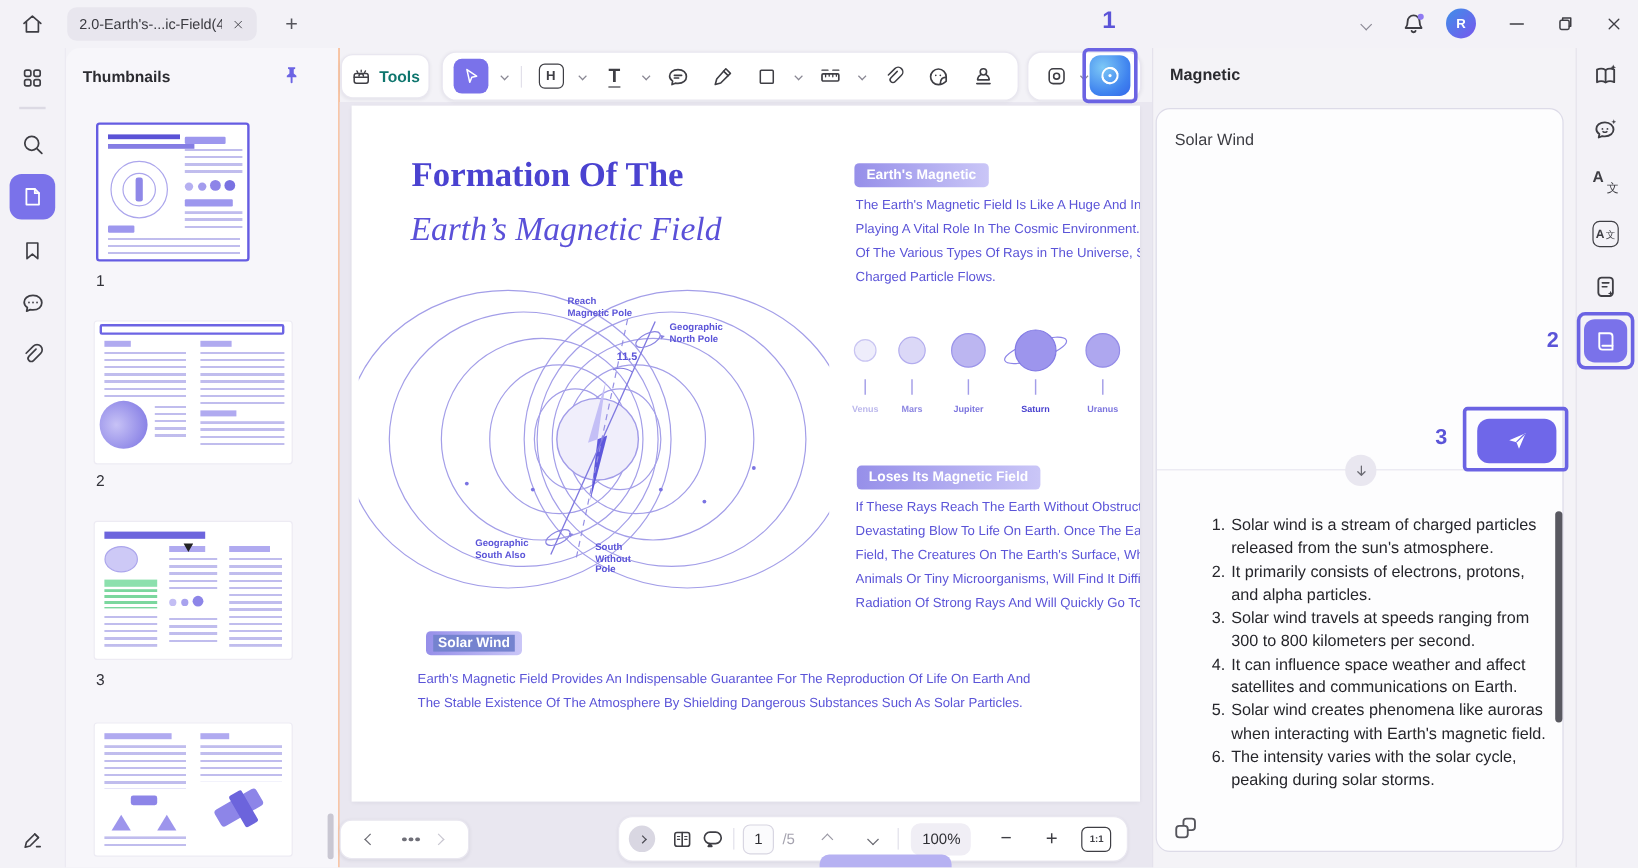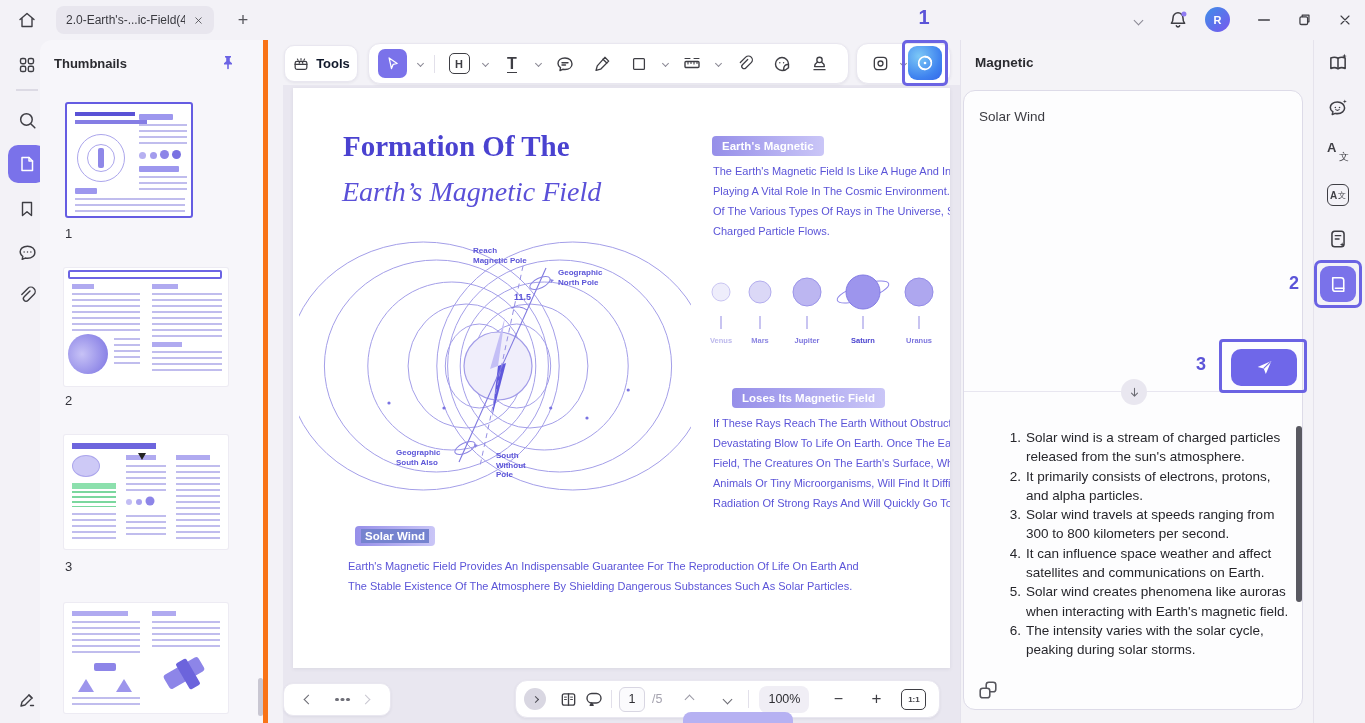--- a/index.html
+++ b/index.html
@@ -118,21 +118,21 @@
     </svg>
 </div>
 <div class="abs railbtn" style="left:8px;top:681px">
   <svg class="ic" width="20" height="20" viewBox="0 0 20 20">
       <path d="M4 16 l1-4 7-7 3 3 -7 7z"></path>
       <path d="M12 5 l3 3"></path>
       <path d="M13.5 15.5 h3"></path>
     </svg>
 </div>
 
-<div class="abs" style="left:40px;top:40px;width:228px;height:683px;background:#f7f6fa;border-right:5px solid #f97316;border-radius:12px 0 0 0;overflow:hidden">
+<div class="abs" style="left:55px;top:40px;width:228px;height:683px;background:#f7f6fa;border-right:1px solid #f97316;border-radius:12px 0 0 0;overflow:hidden">
   <div class="abs" style="left:100px;top:5px"><span class="d3" style="color:#b9b7c2"></span></div>
   <div class="abs" style="left:14px;top:16px;font-size:13px;font-weight:bold;color:#2b2b30">Thumbnails</div>
   <div class="abs" style="left:178px;top:13px;width:20px;height:20px">
     <svg width="20" height="20" viewBox="0 0 20 20">
         <path d="M7 3 h6 v1.2 l-1.2.8 v3.2 l2.2 2 v1.2 H6 v-1.2 l2.2-2 V5 L7 4.2z" fill="#6c64e4"></path>
         <line x1="10" y1="11.5" x2="10" y2="15.5" stroke="#6c64e4" stroke-width="1.6" stroke-linecap="round"></line>
       </svg>
   </div>
 
   <div class="thumb" style="left:25px;top:62px;width:128px;height:116px;border:2px solid #655ce2;border-radius:3px;box-shadow:none">
@@ -199,21 +199,21 @@
 </div>
 
 <div class="abs" style="left:283px;top:85px;width:677px;height:638px;background:#e9e7f0"></div>
 
 <div class="abs card flex" style="left:284px;top:45px;width:74px;height:37px;border-radius:10px;justify-content:center;gap:6px">
   <svg class="ic" width="18" height="18" viewBox="0 0 20 20">
       <rect x="3.5" y="7" width="13" height="9" rx="2"></rect>
       <path d="M3.5 10.5 h13 M8 9 c0-2.5 4-2.5 4 0"></path>
       <path d="M6 4.5 l.8 1.4 M10 3.8 v1.6 M14 4.5 l-.8 1.4" stroke-width="1.2"></path>
     </svg>
-  <span style="font-size:13px;font-weight:bold;color:#0f172a">Tools</span>
+  <span style="font-size:13px;font-weight:bold;color:#0f766e">Tools</span>
 </div>
 
 <div class="abs card flex" style="left:368px;top:43px;width:481px;height:41px;padding:0 9px;gap:11px">
   <div class="toolbtn" style="background:#7a72ea;width:29px;height:29px">
     <svg width="17" height="17" viewBox="0 0 20 20">
         <path d="M6 3.5 L15.5 10 L10.8 11 L8.8 16 Z" fill="none" stroke="#fff" stroke-width="1.5" stroke-linejoin="round"></path>
       </svg>
   </div>
   <span class="chev sm"></span>
   <span class="vd"></span>
@@ -369,21 +369,21 @@
         <line x1="160" y1="54" x2="160" y2="67"></line>
         <line x1="216" y1="54" x2="216" y2="67"></line>
     </g>
     <text x="18" y="81" text-anchor="middle" font-size="7.5" font-weight="bold" fill="#bcb8ec">Venus</text>
     <text x="57" y="81" text-anchor="middle" font-size="7.5" font-weight="bold" fill="#8d87e2">Mars</text>
     <text x="104" y="81" text-anchor="middle" font-size="7.5" font-weight="bold" fill="#7c75de">Jupiter</text>
     <text x="160" y="81" text-anchor="middle" font-size="7.5" font-weight="bold" fill="#4a43cf">Saturn</text>
     <text x="216" y="81" text-anchor="middle" font-size="7.5" font-weight="bold" fill="#7c75de">Uranus</text>
   </svg>
 
-  <div class="abs chip" style="left:439px;top:300px">Loses Its Magnetic Field</div>
+  <div class="abs chip" style="left:421px;top:300px">Loses Its Magnetic Field</div>
   <div class="abs" style="left:420px;top:325px;width:237px">
     <div class="docline">If These Rays Reach The Earth Without Obstruction, The</div>
     <div class="docline">Devastating Blow To Life On Earth. Once The Earth Lose</div>
     <div class="docline">Field, The Creatures On The Earth's Surface, Whether Co</div>
     <div class="docline">Animals Or Tiny Microorganisms, Will Find It Difficult To S</div>
     <div class="docline">Radiation Of Strong Rays And Will Quickly Go To Extincti</div>
   </div>
 
   <div class="abs chip" style="left:62px;top:438px;padding:3px 6px">
     <span style="background:#7583cf;padding:1px 4px">Solar Wind</span>

